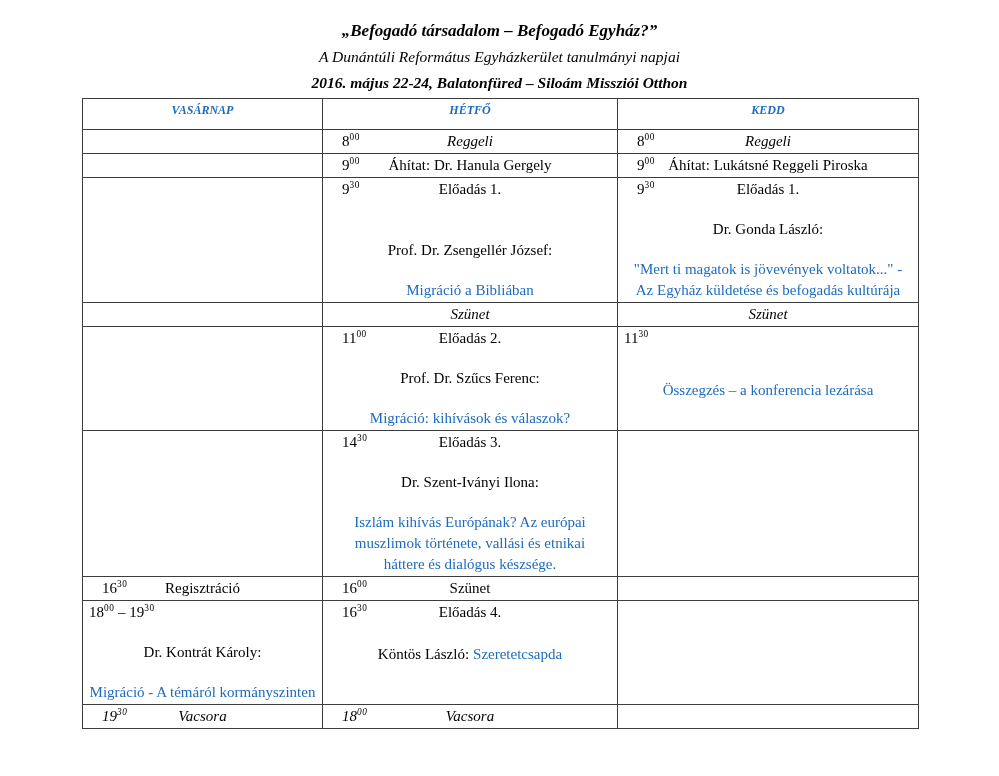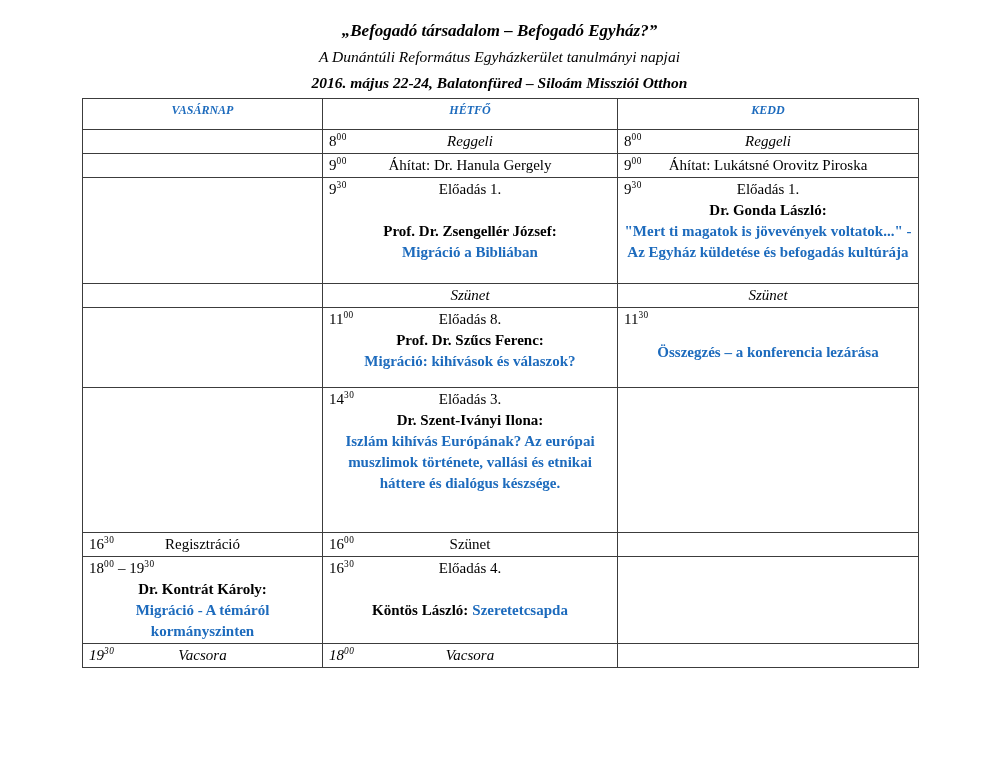--- a/index.html
+++ b/index.html
@@ -75,33 +75,33 @@
   .line{
     position:relative;
     line-height:21px;
     text-align:center;
   }
   .line.left{text-align:left;}
   .blank{height:21px;}
   .blank-sm{height:12px;}
   .time{
     position:absolute;
-    left:0; top:0;
+    left:13px; top:0;
     text-align:center;
     white-space:nowrap;
   }
   .time-inline{white-space:nowrap;}
   sup{
     font-size:62%;
     line-height:0;
     vertical-align:super;
     letter-spacing:0.5px;
   }
   .italic{font-style:italic;}
-  .bold{font-weight:bold;}
+  .bold{font-weight:normal;margin-top:19px;}
   .blue{color:var(--accent-blue);}
   .narrow{padding:0 14px;}
   .gap-after{margin-right:4px;}
   
   td.r-breakfast,td.r-devotion{height:24px;}
   td.r-devotion{height:20px;}
   td.r-lecture1{height:106px;}
   td.r-break1{height:20px;}
   td.r-lecture2{height:80px;}
   td.r-lunch{height:44px;}
@@ -150,21 +150,21 @@
       <td class="c1 r-devotion"></td>
       <td class="c2 r-devotion">
         <div class="line">
           <span class="time"><span>9</span><sup>00</sup></span>
           <span>Áhítat: Dr. Hanula Gergely</span>
         </div>
       </td>
       <td class="c3 r-devotion">
         <div class="line">
           <span class="time"><span>9</span><sup>00</sup></span>
-          <span>Áhítat: Lukátsné Orovitz Piroska</span>
+          <span>Áhítat: Lukátsné Reggeli Piroska</span>
         </div>
       </td>
     </tr>
 
     <tr>
       <td class="c1 r-lecture1"></td>
       <td class="c2 r-lecture1">
         <div class="line">
           <span class="time"><span>9</span><sup>30</sup></span>
           <span>Előadás 1.</span>
@@ -191,21 +191,21 @@
       <td class="c3 r-break1">
         <div class="line italic">Szünet</div>
       </td>
     </tr>
 
     <tr>
       <td class="c1 r-lecture2"></td>
       <td class="c2 r-lecture2">
         <div class="line">
           <span class="time"><span>11</span><sup>00</sup></span>
-          <span>Előadás 8.</span>
+          <span>Előadás 2.</span>
         </div>
         <div class="line bold">Prof. Dr. Szűcs Ferenc:</div>
         <div class="line bold blue">Migráció: kihívások és válaszok?</div>
       </td>
       <td class="c3 r-lecture2">
         <div class="line left">
           <span class="time-inline"><span>11</span><sup>30</sup></span>
         </div>
         <div class="blank-sm"></div>
         <div class="line bold blue">Összegzés – a konferencia lezárása</div>

